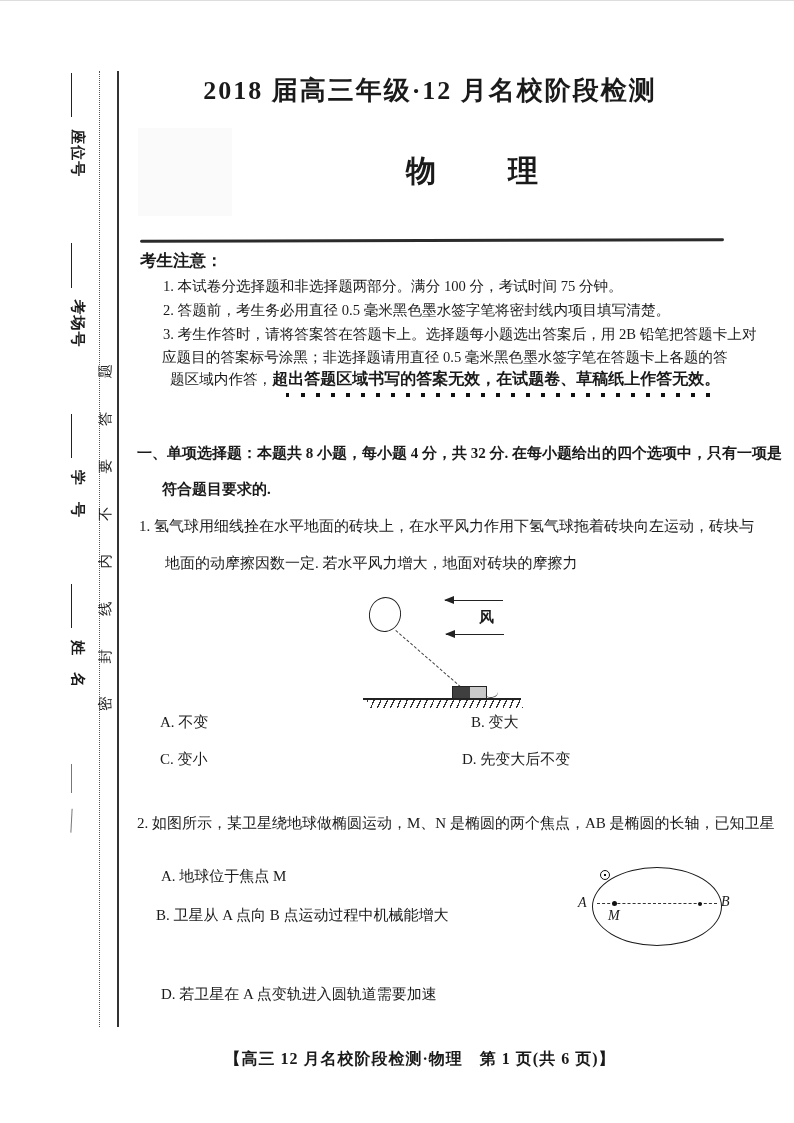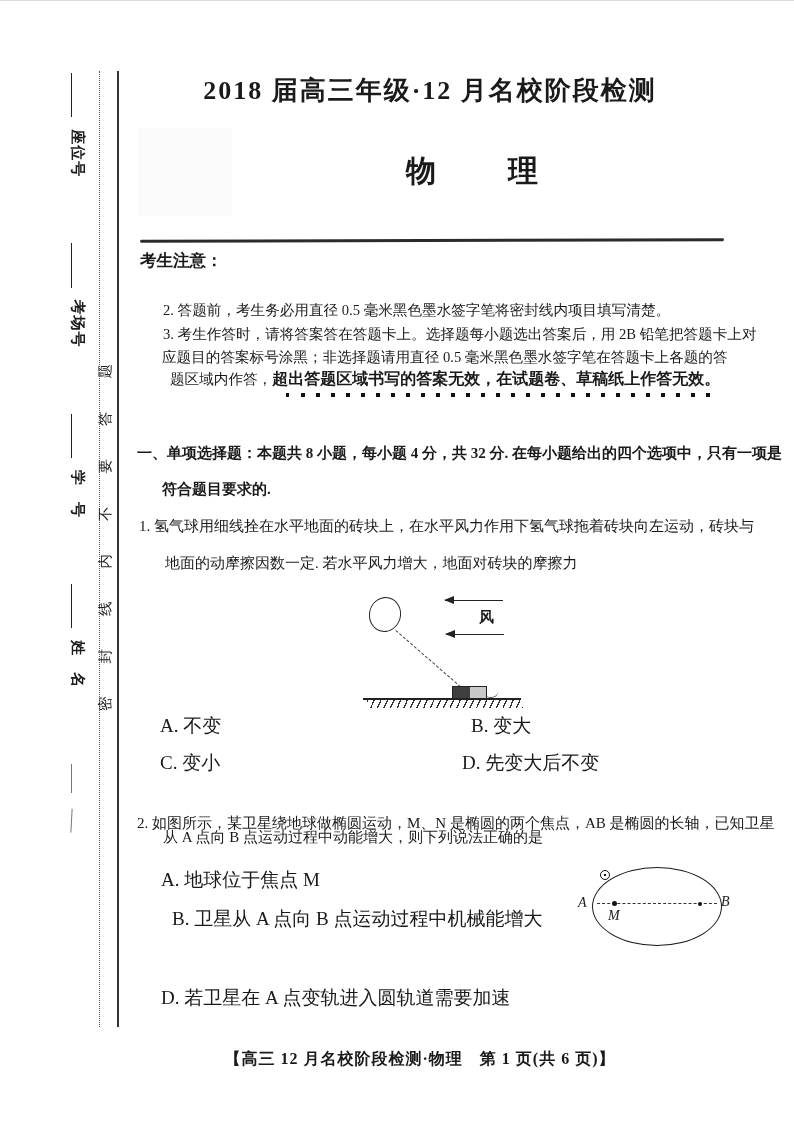--- a/index.html
+++ b/index.html
@@ -31,42 +31,42 @@
   .emph-dots{left:286px;top:392px;width:428px;height:4px;
     background:repeating-linear-gradient(90deg,#111 0 3.5px,transparent 3.5px 15px);}
   
   .sec1{left:137px;top:443px;font-size:15px;font-weight:700;}
   .sec2{left:162px;top:479px;font-size:15px;font-weight:700;}
   .qline{font-size:15px;}
   .q1l1{left:139px;top:516px;}
   .q1l2{left:165px;top:553px;}
   .q2l1{left:137px;top:789px;margin-top:24px;}
   .q2l2{left:163px;top:827px;}
-  .opt{font-size:19px;}
+  .opt{font-size:15px;}
   
   .balloon{left:369px;top:596px;width:30px;height:33px;border:1.6px solid #222;border-radius:50%;transform:rotate(14deg);}
   .string{left:396px;top:629px;width:91px;height:0;border-top:1.5px dashed #444;transform:rotate(41deg);transform-origin:0 0;}
   .warrow{height:0;border-top:1.4px solid #222;}
   .warrow:before{content:"";position:absolute;left:-1px;top:-5px;width:0;height:0;
     border-top:4px solid transparent;border-bottom:4px solid transparent;border-right:10px solid #222;}
   .wa1{left:445px;top:599px;width:58px;}
   .wa2{left:446px;top:633px;width:58px;}
   .windlabel{left:479px;top:607px;font-size:15px;font-weight:700;}
   .brick{left:452px;top:685px;width:33px;height:12px;border:1px solid #222;
     background:linear-gradient(90deg,#3f3f3f 0 52%,#c9c9c9 52%);}
   .squiggle{left:485px;top:687px;width:13px;height:9px;border-bottom:1.3px solid #555;border-radius:50%;transform:rotate(-10deg);}
   .groundline{left:363px;top:697px;width:158px;height:1.6px;background:#222;}
   .hatch{left:367px;top:699px;width:156px;height:8px;
     background:repeating-linear-gradient(115deg,#333 0 1.3px,transparent 1.3px 6px);}
   .o-a{left:160px;top:712px;}
   .o-b{left:471px;top:712px;}
   .o-c{left:160px;top:749px;}
   .o-d{left:462px;top:749px;}
   .o2a{left:161px;top:866px;}
-  .o2b{left:172px;top:905px;}
+  .o2b{left:156px;top:905px;}
   .o2c{left:161px;top:945px;}
   .o2d{left:161px;top:984px;}
   
   .orbit{left:592px;top:866px;width:128px;height:77px;border:1.7px solid #1a1a1a;border-radius:50%;}
   .axis{left:597px;top:902px;width:120px;height:0;border-top:1.5px dashed #333;}
   .var{font-style:italic;font-size:14px;}
   .lblA{left:578px;top:894px;}
   .lblB{left:721px;top:893px;}
   .focusM{left:612px;top:900px;width:5px;height:5px;background:#111;border-radius:50%;}
   .lblM{left:608px;top:907px;}
@@ -110,20 +110,21 @@
     <span class="flabel">姓　名</span>
     <span class="fmark fm1"></span>
     <span class="fmark fm2"></span>
   </div>
 
   <div class="abs title-wrap">2018 届高三年级·12 月名校阶段检测</div>
   <div class="abs subject-wrap">物　　理</div>
   <div class="abs header-rule"></div>
 
   <div class="abs notice-head">考生注意：</div>
+  <div class="abs notice-line n1">1. 本试卷分选择题和非选择题两部分。满分 100 分，考试时间 75 分钟。</div>
   <div class="abs notice-line n2">2. 答题前，考生务必用直径 0.5 毫米黑色墨水签字笔将密封线内项目填写清楚。</div>
   <div class="abs notice-line n3a">3. 考生作答时，请将答案答在答题卡上。选择题每小题选出答案后，用 2B 铅笔把答题卡上对</div>
   <div class="abs notice-line n3b">应题目的答案标号涂黑；非选择题请用直径 0.5 毫米黑色墨水签字笔在答题卡上各题的答</div>
   <div class="abs notice-line n3c">
     <span>题区域内作答，</span><span class="bold-tail">超出答题区域书写的答案无效，在试题卷、草稿纸上作答无效。</span>
   </div>
   <div class="abs emph-dots"></div>
 
   <div class="abs sec1">一、单项选择题：本题共 8 小题，每小题 4 分，共 32 分. 在每小题给出的四个选项中，只有一项是</div>
   <div class="abs sec2">符合题目要求的.</div>
@@ -142,21 +143,20 @@
     <div class="abs groundline"></div>
     <div class="abs hatch"></div>
   </div>
 
   <div class="abs opt o-a">A. 不变</div>
   <div class="abs opt o-b">B. 变大</div>
   <div class="abs opt o-c">C. 变小</div>
   <div class="abs opt o-d">D. 先变大后不变</div>
 
   <div class="abs qline q2l1">2. 如图所示，某卫星绕地球做椭圆运动，M、N 是椭圆的两个焦点，AB 是椭圆的长轴，已知卫星</div>
-  <div class="abs qline q2l2">从 A 点向 B 点运动过程中动能增大，则下列说法正确的是</div>
 
   <div class="abs opt o2a">A. 地球位于焦点 M</div>
   <div class="abs opt o2b">B. 卫星从 A 点向 B 点运动过程中机械能增大</div>
   <div class="abs opt o2d">D. 若卫星在 A 点变轨进入圆轨道需要加速</div>
 
   <div>
     <div class="abs orbit"></div>
     <div class="abs axis"></div>
     <div class="abs var lblA">A</div>
     <div class="abs var lblB">B</div>

